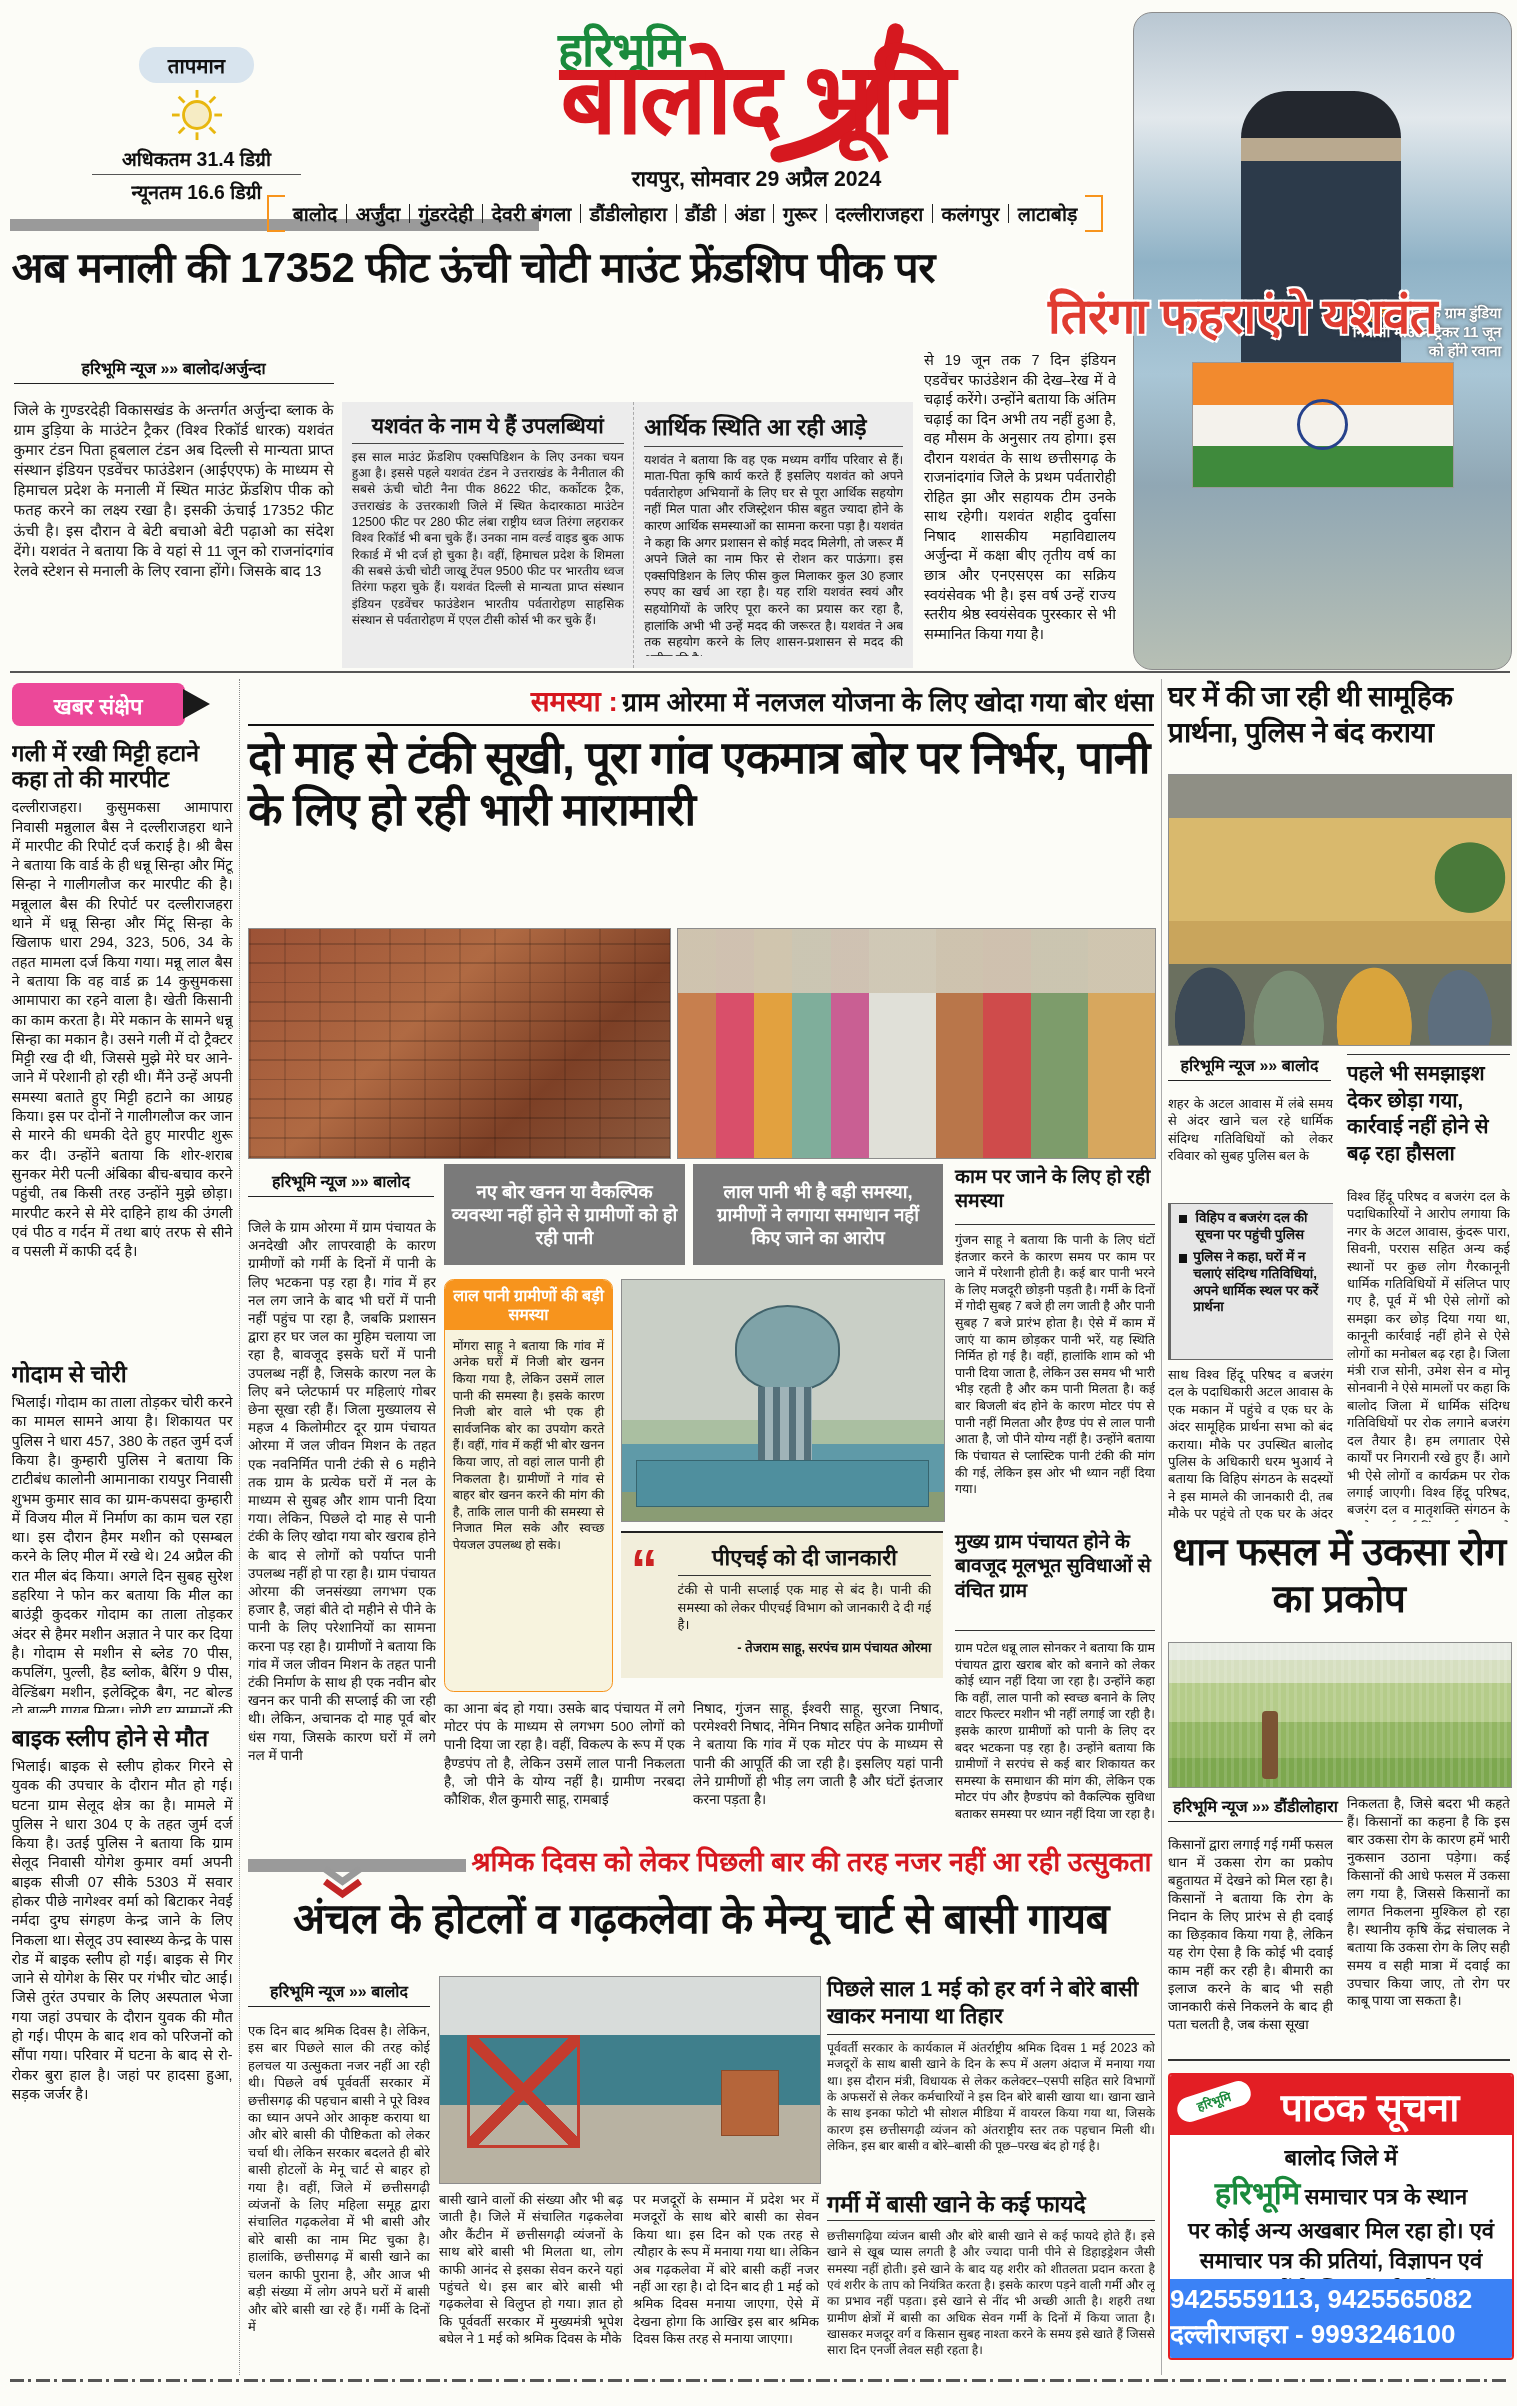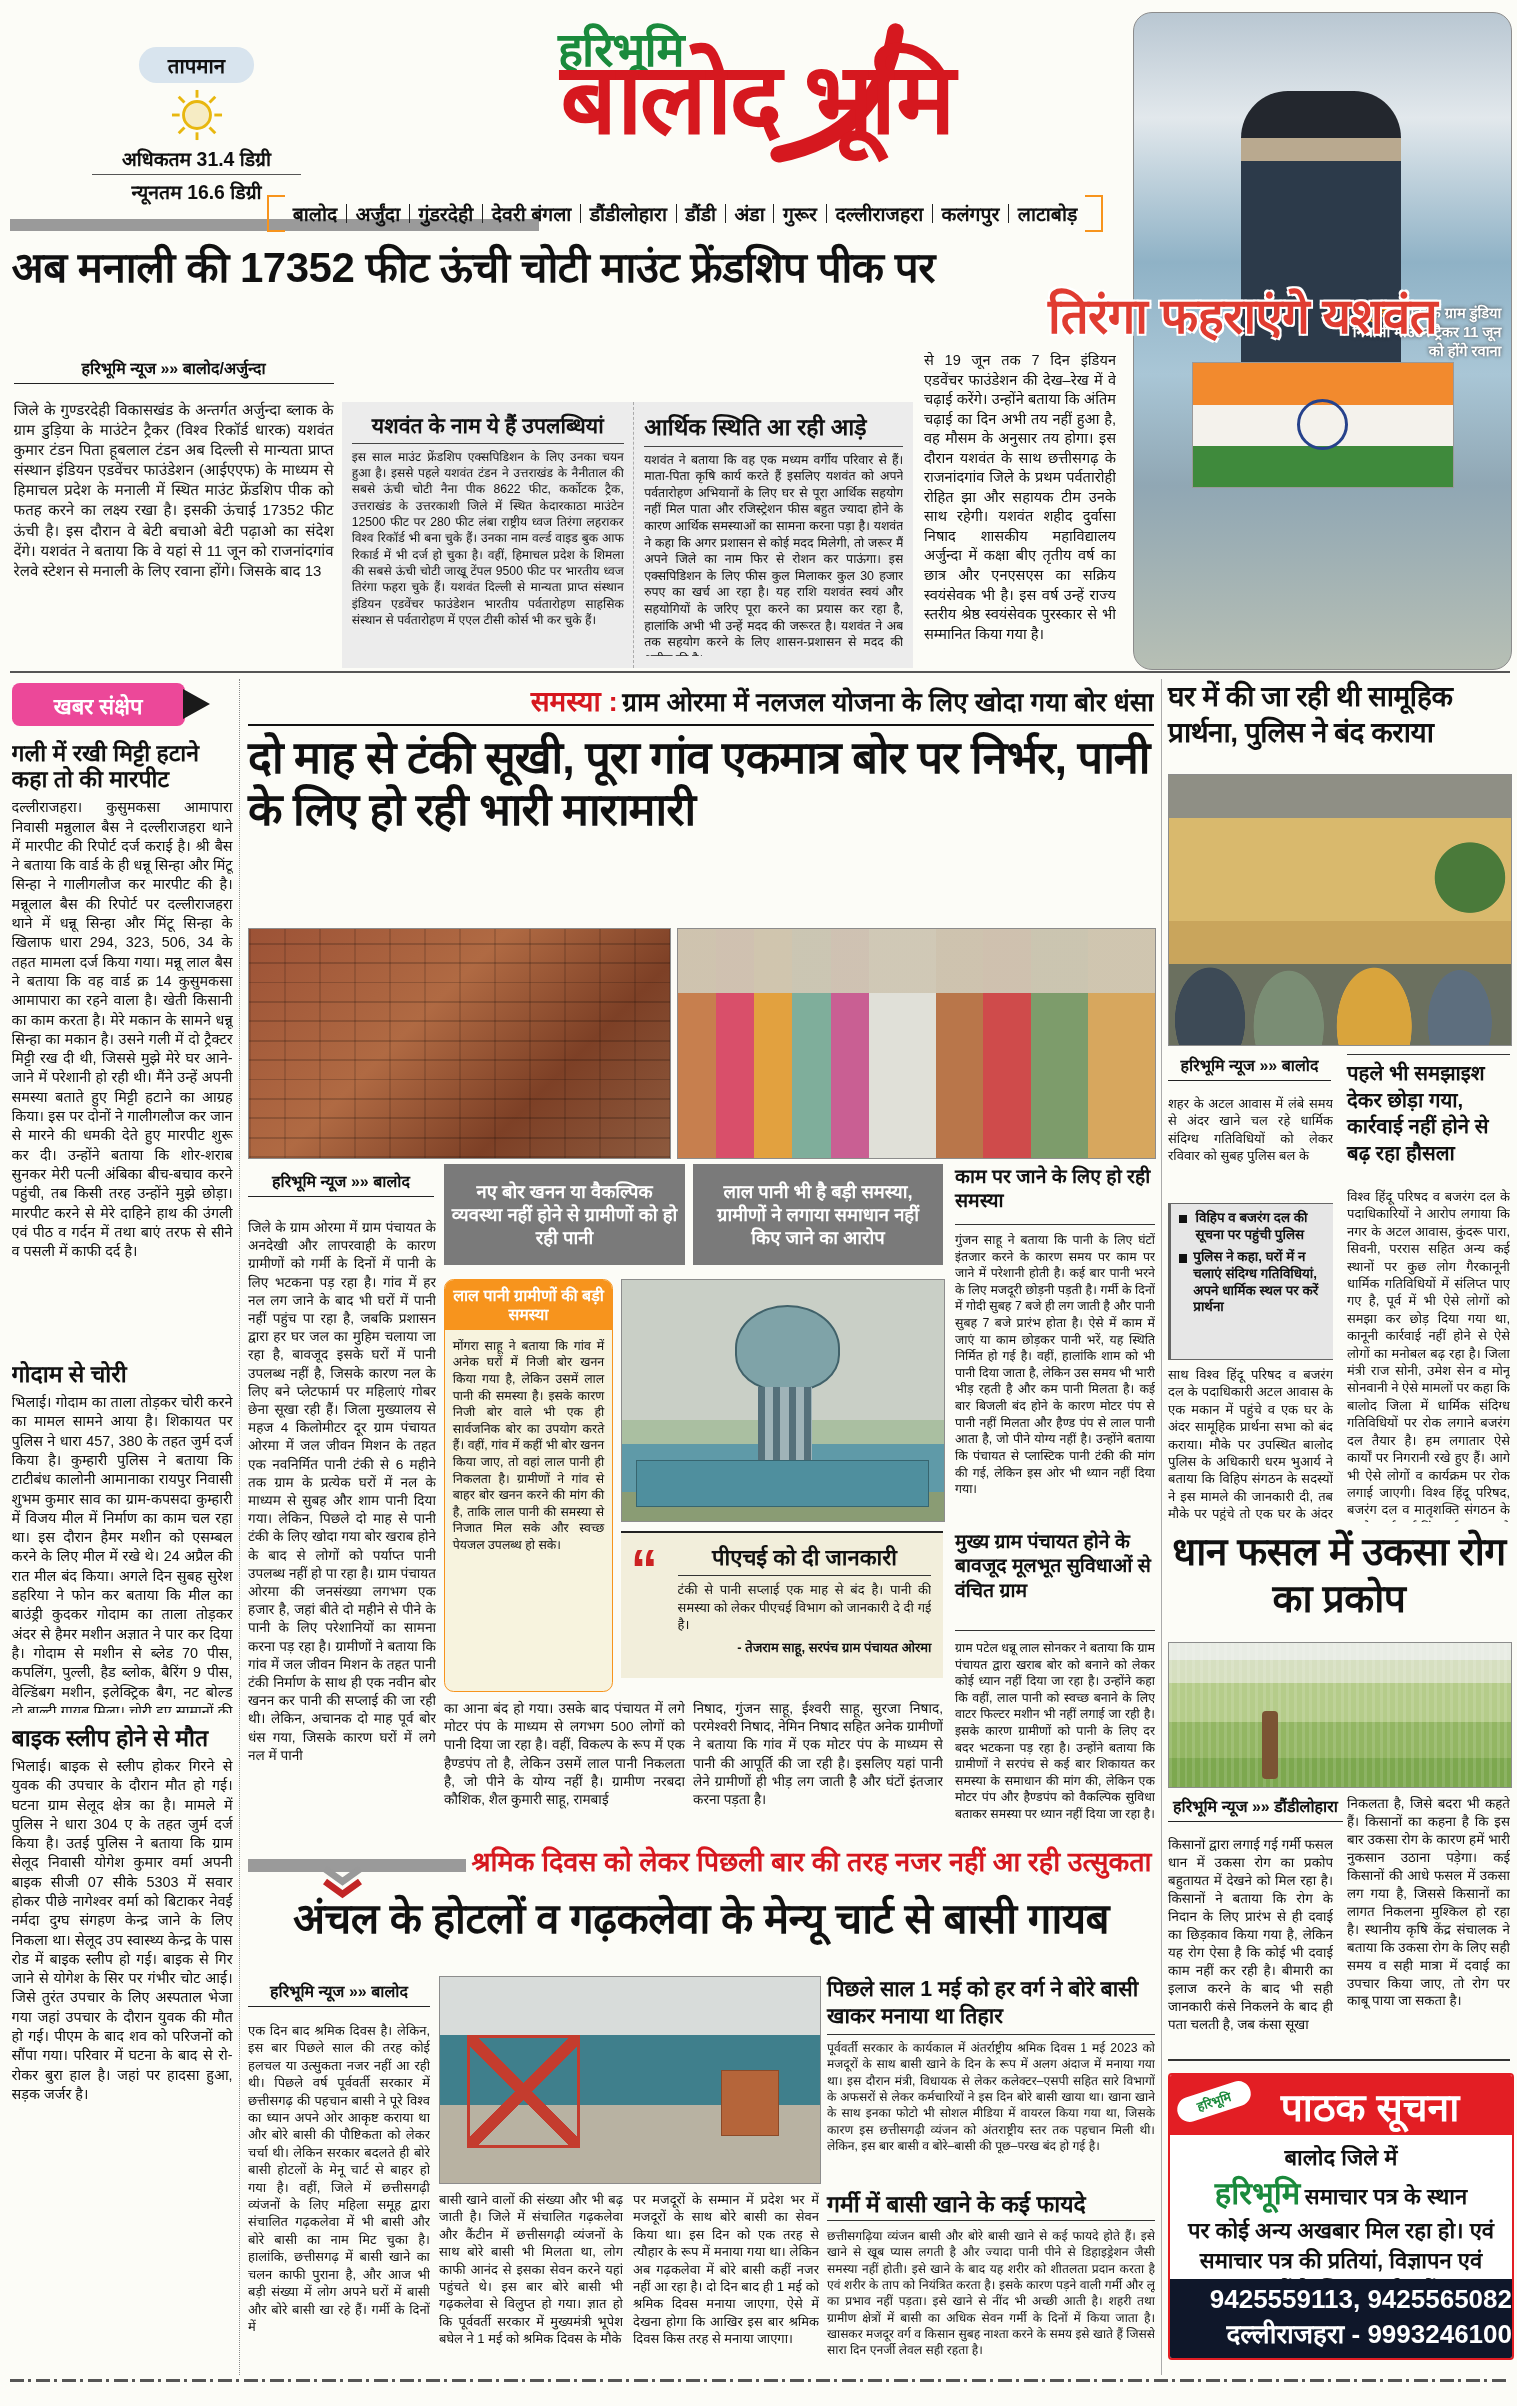--- a/index.html
+++ b/index.html
@@ -51,20 +51,21 @@
     <div style="font-weight:bold;font-size:19.4px;padding-top:2.9px;">न्यूनतम 16.6 डिग्री</div>
   </div>
 
   <div class="abs" style="left:558px;top:15.5px;font-size:47px;font-weight:800;color:#1a8a3c;letter-spacing:-1px;">हरिभूमि</div>
   <div class="abs" style="left:767px;top:17.5px;">
     <svg width="146" height="146" viewBox="0 0 150 150">
         <path d="M12 140 Q115 120 132 14" stroke="#d6181f" stroke-width="17" fill="none" stroke-linecap="round"></path>
       </svg>
   </div>
   <div class="abs" style="left:388px;top:47px;width:737px;text-align:center;font-size:99px;font-weight:800;color:#d6181f;letter-spacing:-2.9px;line-height:1.05;">बालोद भूमि</div>
+  <div class="abs" style="left:388px;top:163px;width:737px;text-align:center;font-size:21.3px;font-weight:bold;">रायपुर, सोमवार 29 अप्रैल 2024</div>
 
   <div class="abs rule" style="left:9.7px;top:219px;width:529px;height:11.6px;background:#9a9a9a;"></div>
 
   <div class="abs" style="left:241px;top:194px;width:888px;height:39px;display:flex;align-items:center;justify-content:center;">
     <div class="bracket" style="border-left:2.9px solid #f7941d;border-top:2.9px solid #f7941d;border-bottom:2.9px solid #f7941d;margin-right:7.8px;"></div>
     <span style="font-weight:bold;font-size:19.4px;">बालोद</span>
       <span class="citysep"></span>
     <span style="font-weight:bold;font-size:19.4px;">अर्जुंदा</span>
       <span class="citysep"></span>
     <span style="font-weight:bold;font-size:19.4px;">गुंडरदेही</span>
@@ -213,21 +214,21 @@
       <span style="color:#fff;font-weight:800;font-size:39px;margin-left:58px;">पाठक सूचना</span>
     </div>
     <div style="padding:5.8px 9.7px;text-align:center;">
       <div style="font-weight:800;font-size:22px;">बालोद जिले में</div>
       <div style="line-height:1.35;margin-top:1.9px;">
         <span style="color:#1a8a3c;font-weight:800;font-size:31px;">हरिभूमि</span>
         <span style="font-weight:800;font-size:22px;">समाचार पत्र के स्थान</span>
       </div>
       <div style="font-weight:800;font-size:22px;line-height:1.35;margin-top:1.9px;">पर कोई अन्य अखबार मिल रहा हो। एवं समाचार पत्र की प्रतियां, विज्ञापन एवं खबरों के लिए संपर्क करें</div>
     </div>
-    <div style="position:absolute;bottom:0;left:0;right:0;background:#0f172a;color:#fff;text-align:right;padding:4.9px 0 6.8px;">
+    <div style="position:absolute;bottom:0;left:0;right:0;background:#3b82f6;color:#fff;text-align:left;padding:4.9px 0 6.8px;">
       <div style="font-weight:800;font-size:26px;">9425559113, 9425565082</div>
       <div style="font-weight:800;font-size:26px;">दल्लीराजहरा - 9993246100</div>
     </div>
   </div>
 
   <div class="abs" style="left:248px;top:1859px;width:218px;height:12.6px;background:#9a9a9a;"></div>
   <div class="abs" style="left:320px;top:1865px;">
     <svg width="45" height="35" viewBox="0 0 46 36">
         <path d="M5 4 L23 17 L41 4" stroke="#999" stroke-width="7" fill="none"></path>
         <path d="M5 17 L23 30 L41 17" stroke="#c22525" stroke-width="7" fill="none"></path>

